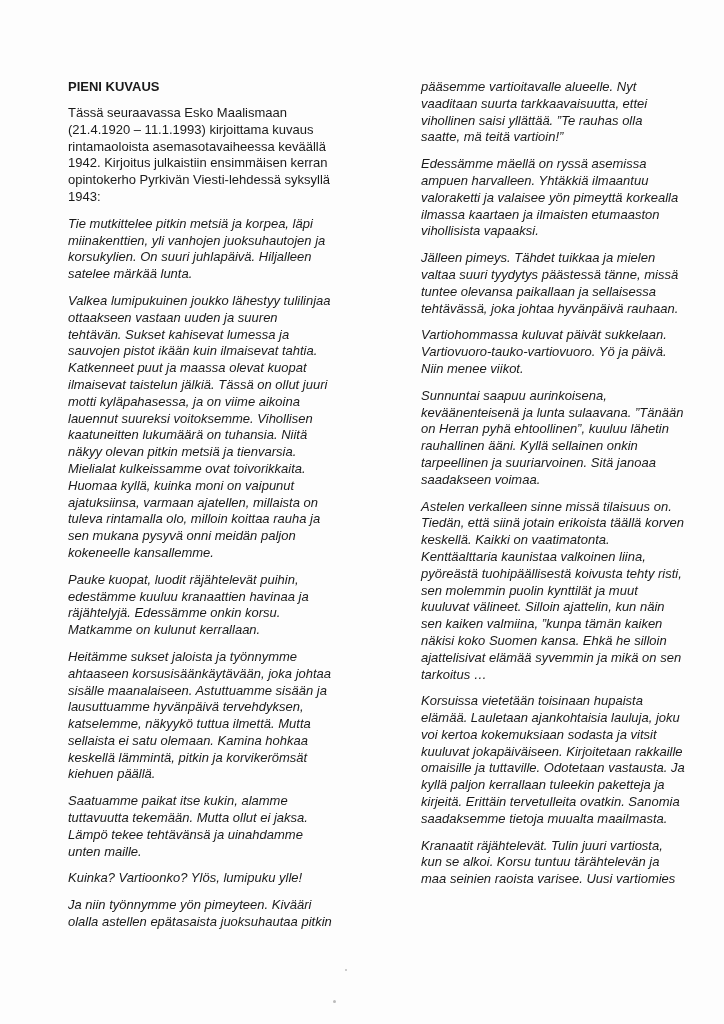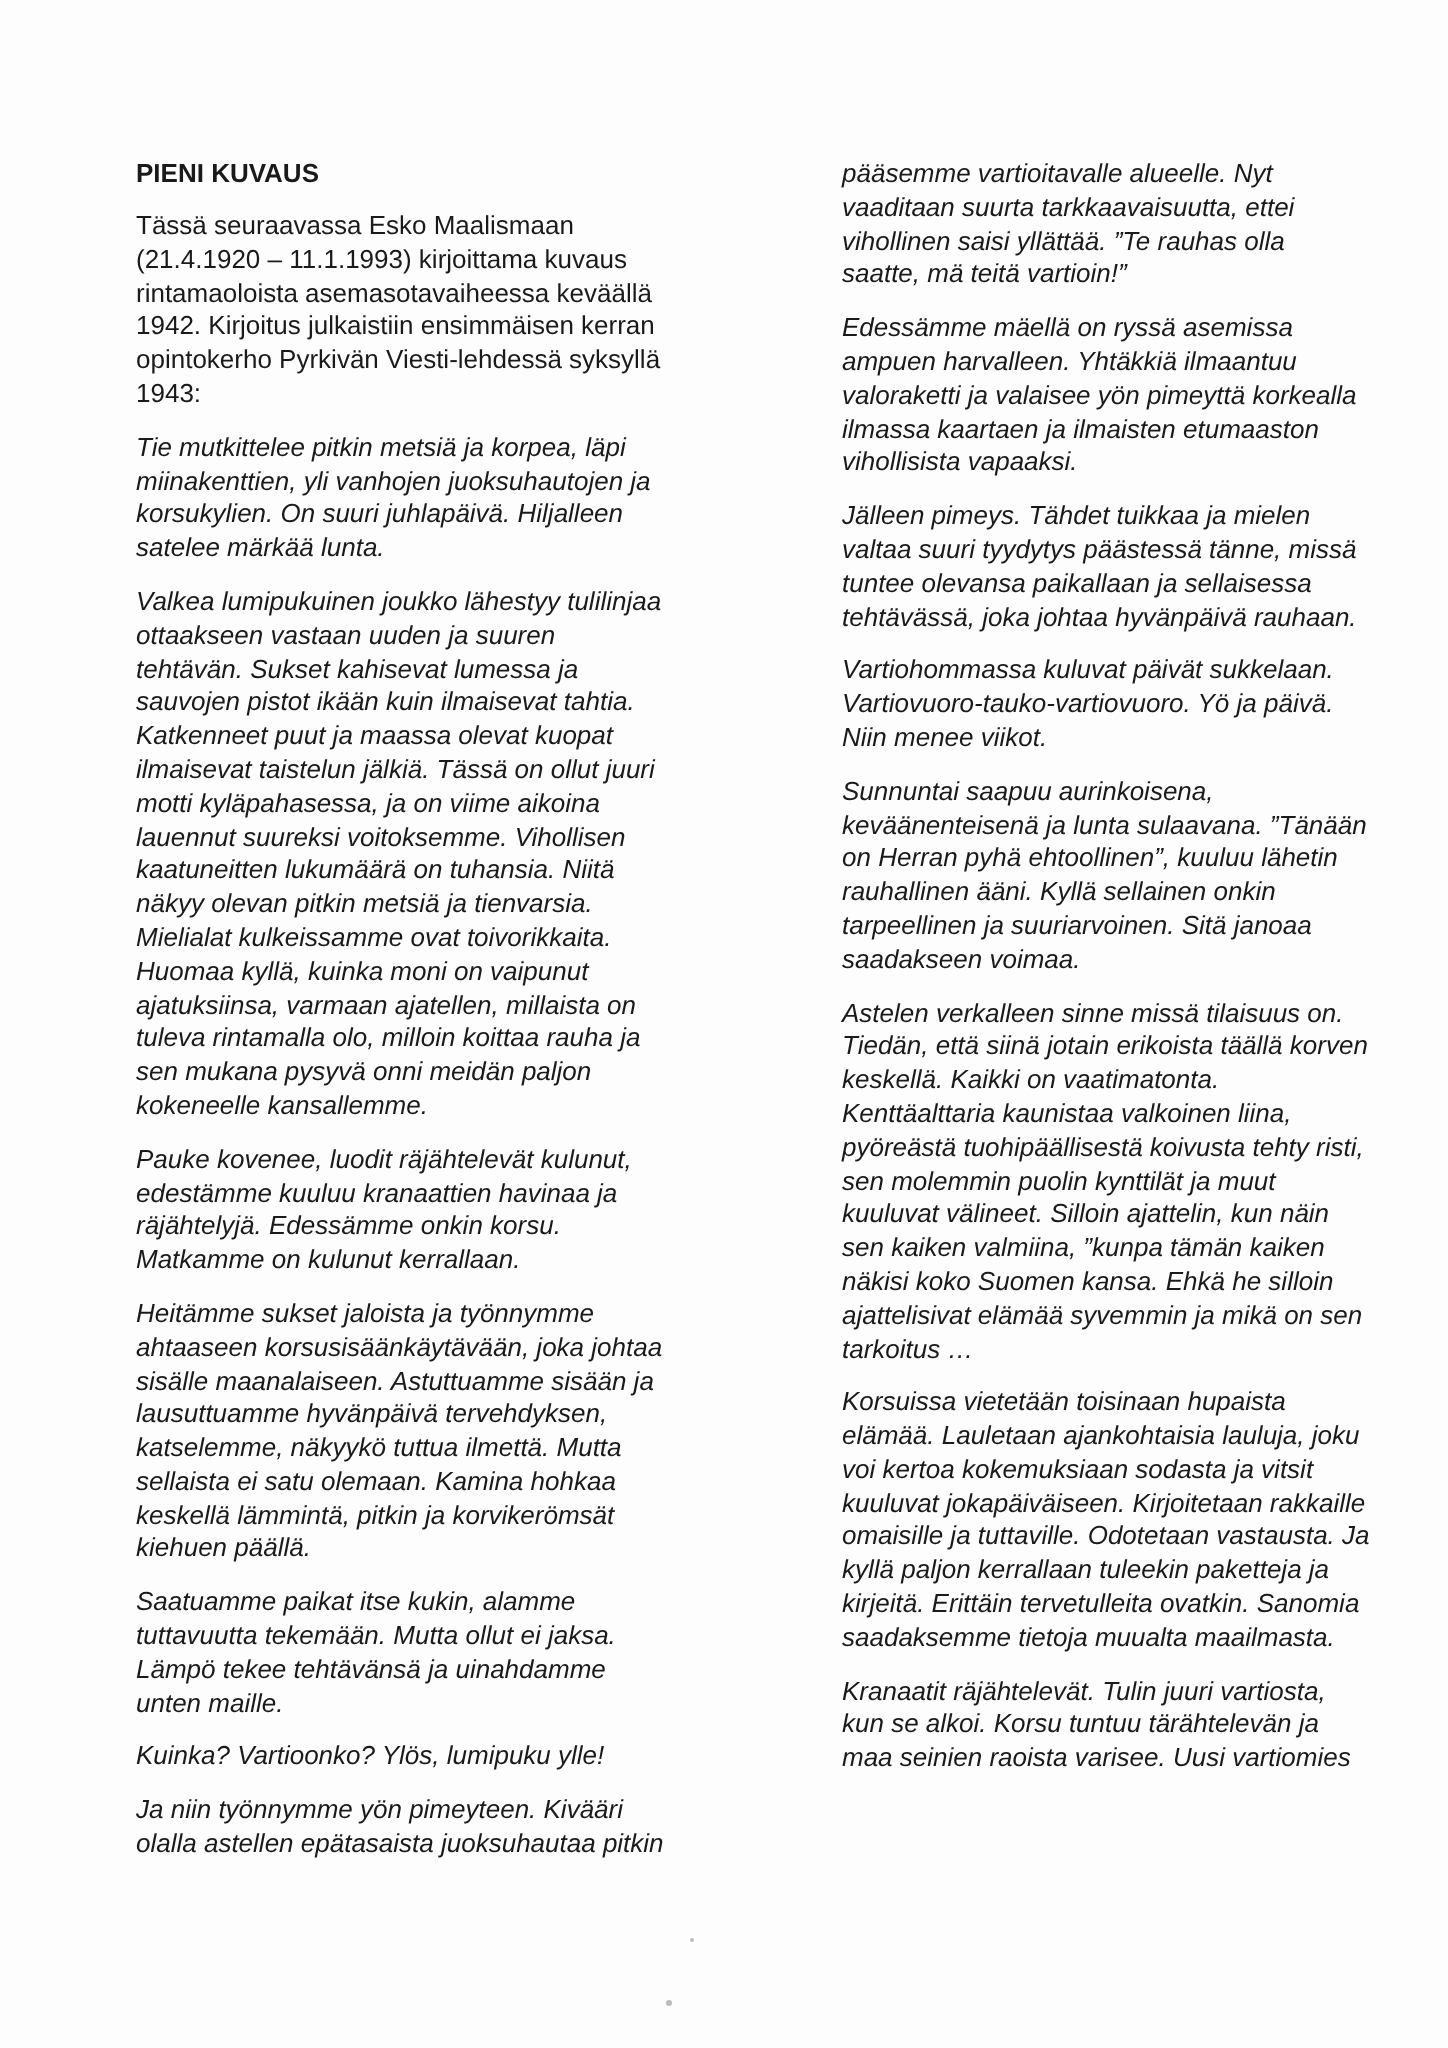--- a/index.html
+++ b/index.html
@@ -49,21 +49,21 @@
         <span class="ln">kaatuneitten lukumäärä on tuhansia. Niitä</span>
         <span class="ln">näkyy olevan pitkin metsiä ja tienvarsia.</span>
         <span class="ln">Mielialat kulkeissamme ovat toivorikkaita.</span>
         <span class="ln">Huomaa kyllä, kuinka moni on vaipunut</span>
         <span class="ln">ajatuksiinsa, varmaan ajatellen, millaista on</span>
         <span class="ln">tuleva rintamalla olo, milloin koittaa rauha ja</span>
         <span class="ln">sen mukana pysyvä onni meidän paljon</span>
         <span class="ln">kokeneelle kansallemme.</span>
       </p>
       <p class="para it">
-        <span class="ln">Pauke kovenee, luodit räjähtelevät kulunut,</span>
+        <span class="ln">Pauke kuopat, luodit räjähtelevät puihin,</span>
         <span class="ln">edestämme kuuluu kranaattien havinaa ja</span>
         <span class="ln">räjähtelyjä. Edessämme onkin korsu.</span>
         <span class="ln">Matkamme on kulunut kerrallaan.</span>
       </p>
       <p class="para it">
         <span class="ln">Heitämme sukset jaloista ja työnnymme</span>
         <span class="ln">ahtaaseen korsusisäänkäytävään, joka johtaa</span>
         <span class="ln">sisälle maanalaiseen. Astuttuamme sisään ja</span>
         <span class="ln">lausuttuamme hyvänpäivä tervehdyksen,</span>
         <span class="ln">katselemme, näkyykö tuttua ilmettä. Mutta</span>

